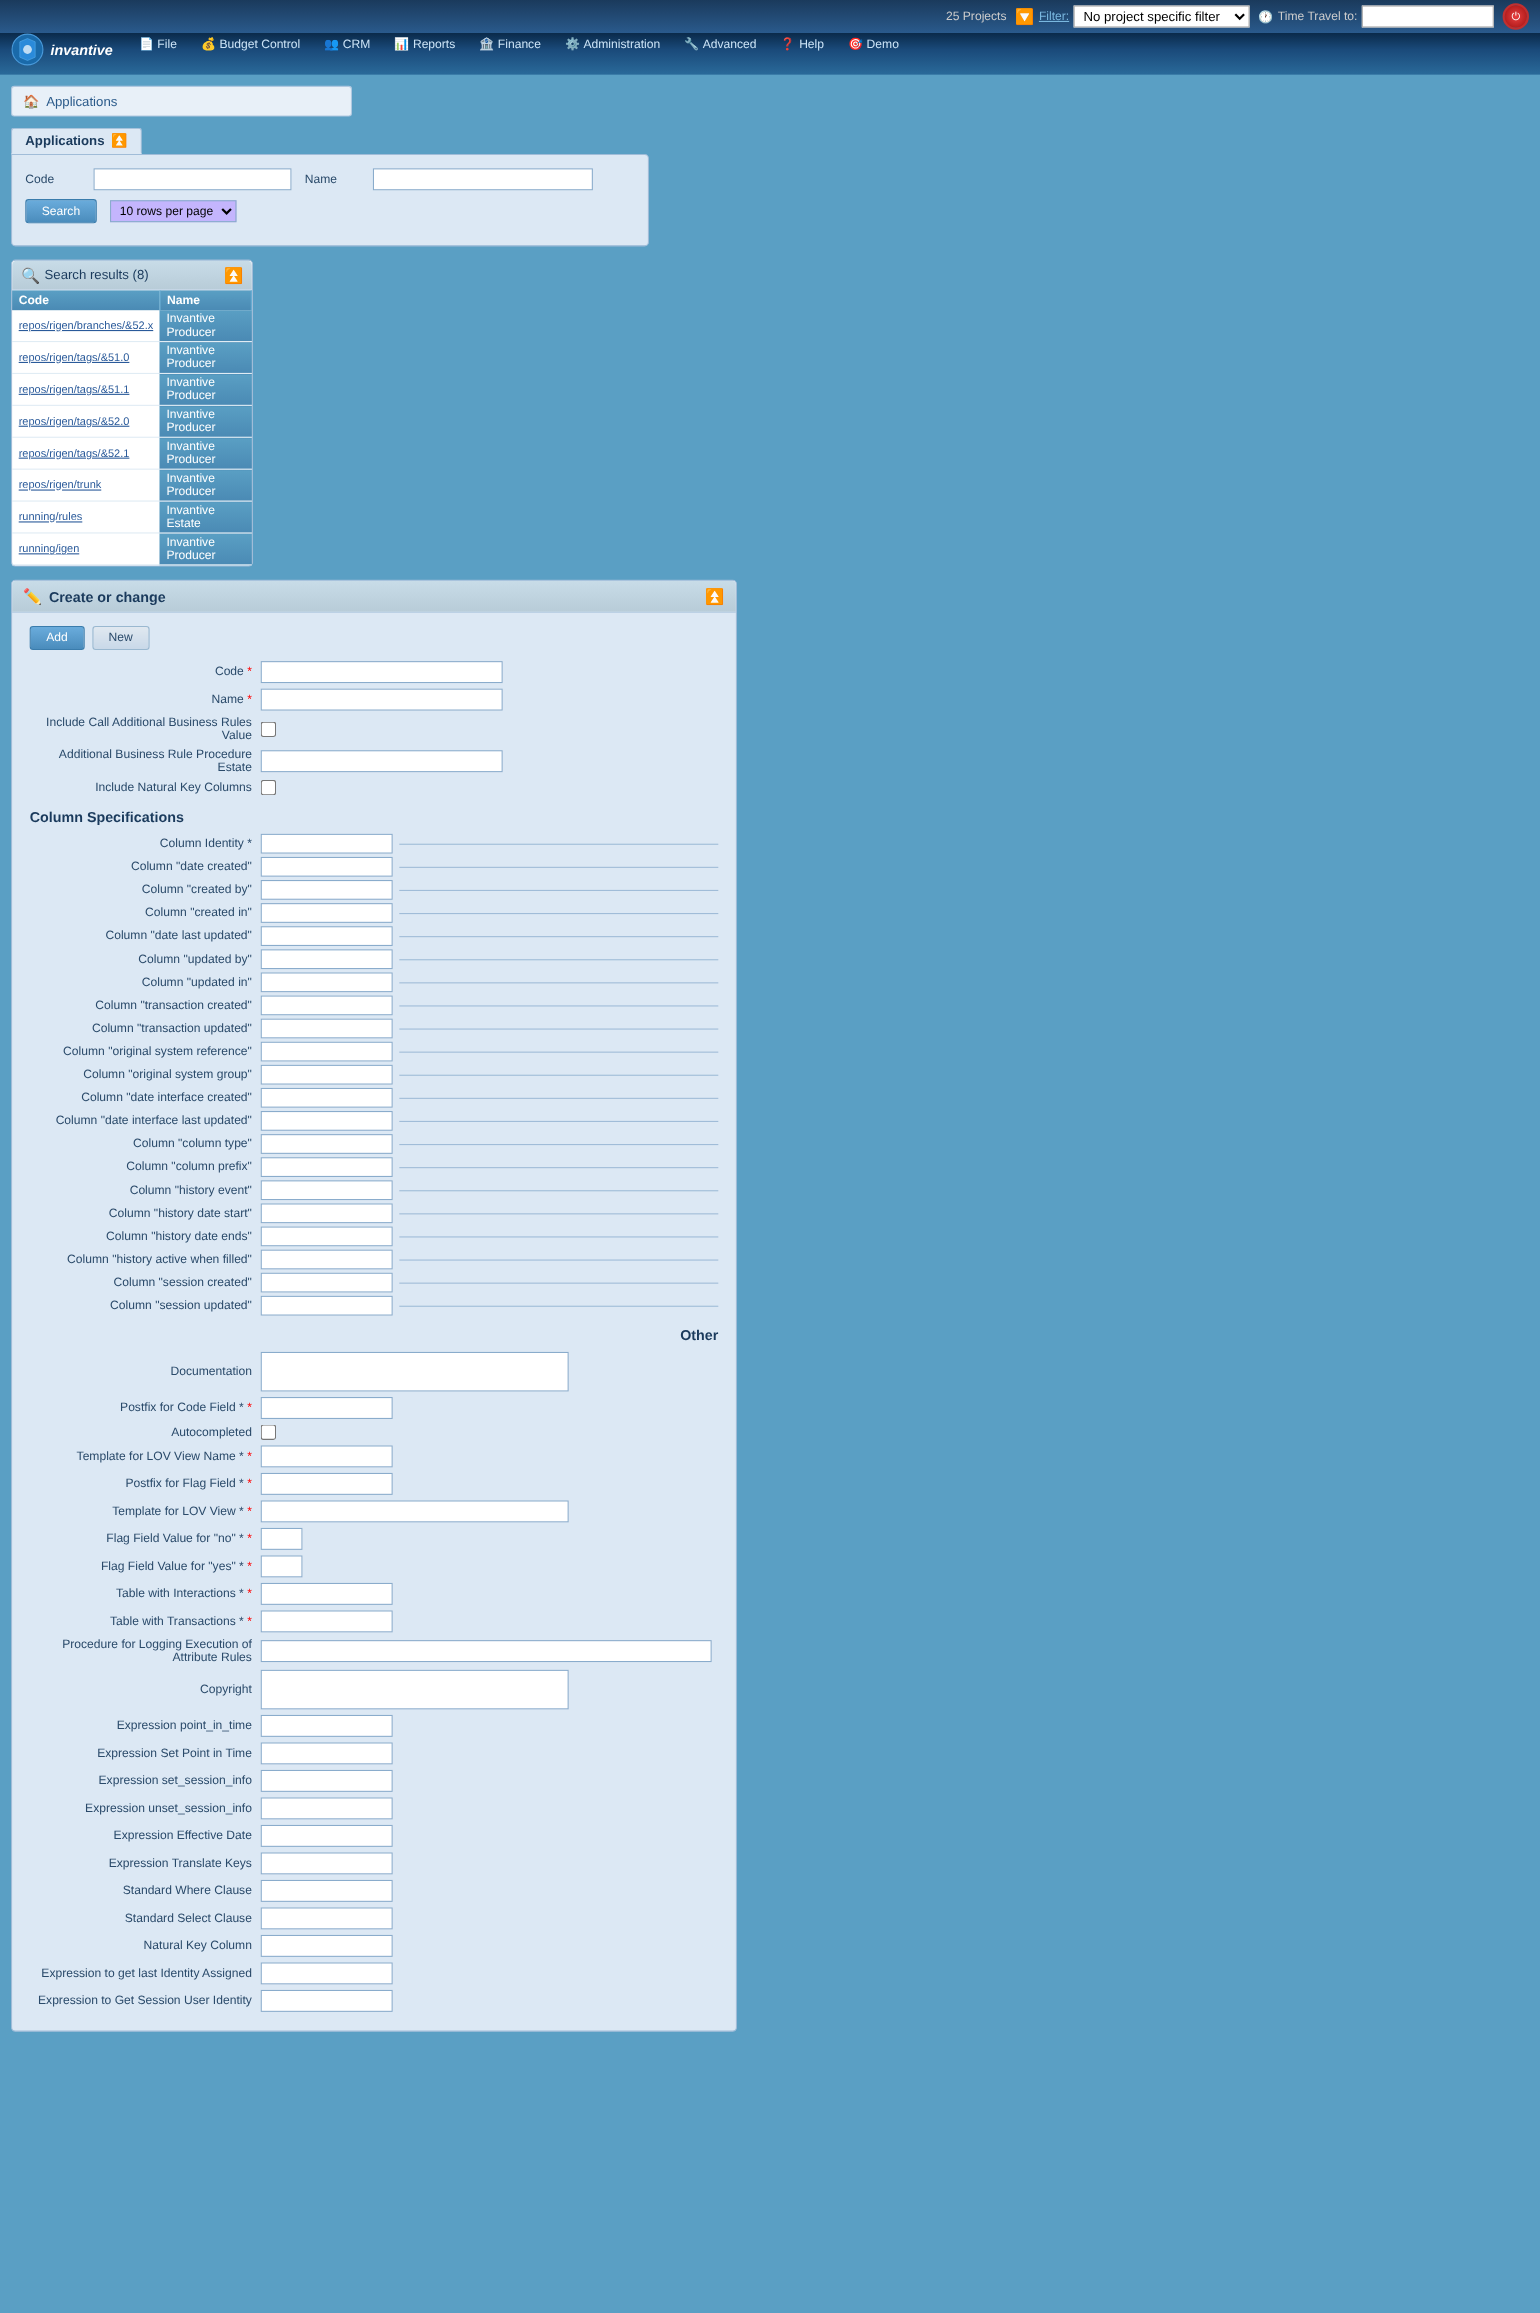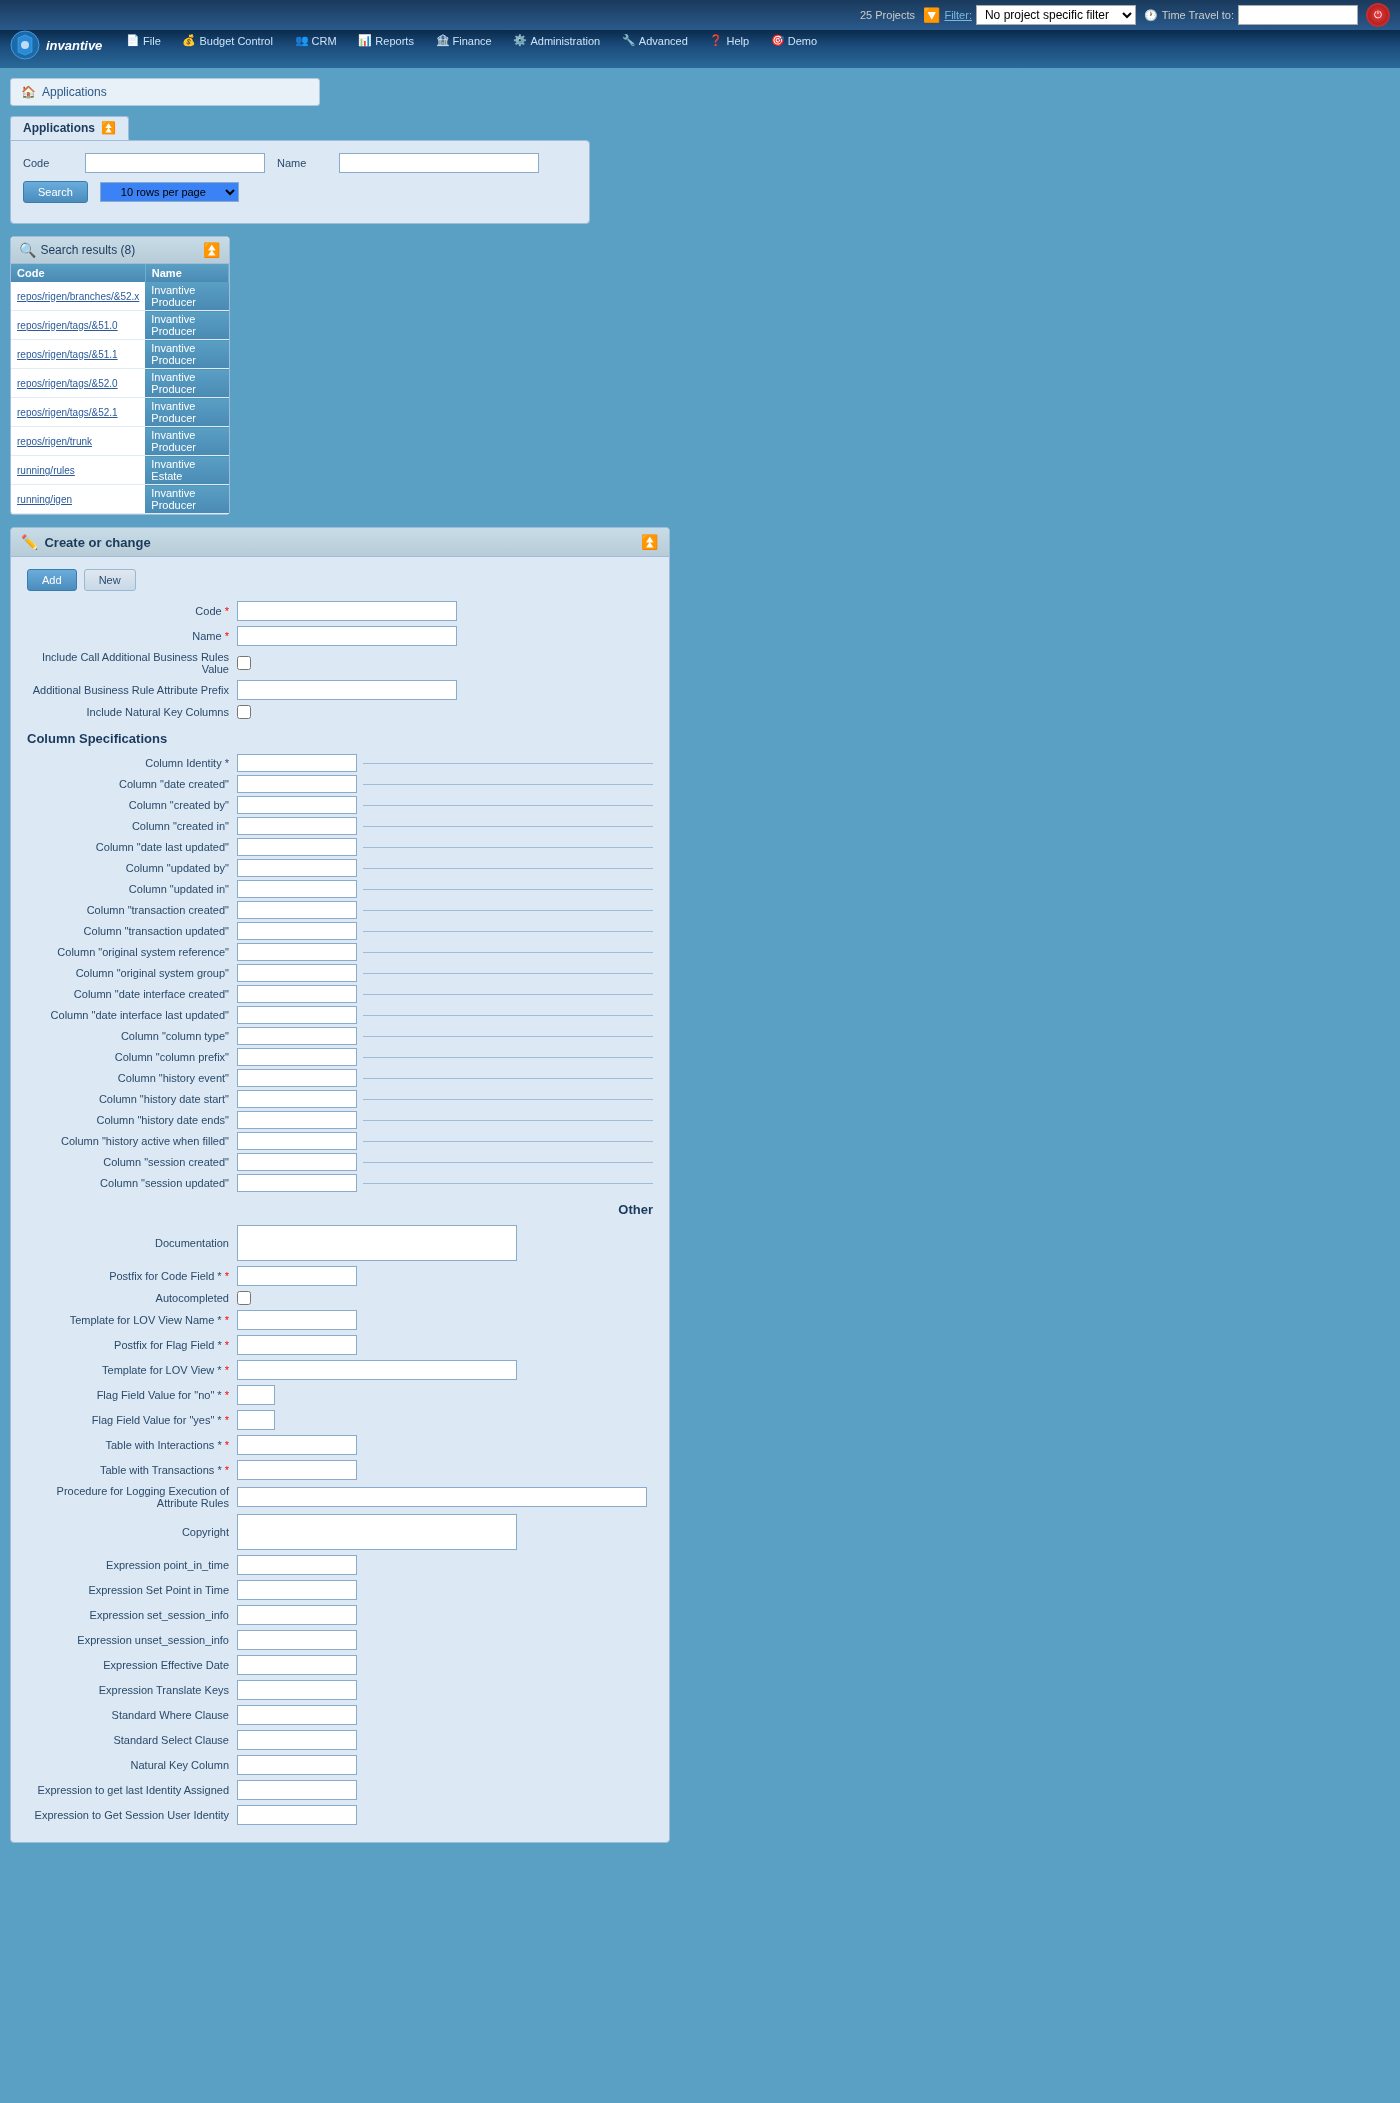--- a/index.html
+++ b/index.html
@@ -165,23 +165,23 @@
       border: 1px solid #3a7cac;
       color: white;
       padding: 3px 14px;
       font-size: 11px;
       cursor: pointer;
       border-radius: 3px;
       height: 22px;
     }
     .rows-select {
       border: 1px solid #8aaccc;
-      background: #3b82f6;
-      font-size: 11px;
-      padding: 1px 16px;
+      background: #c4b5fd;
+      font-size: 11px;
+      padding: 1px 4px;
       height: 20px;
     }
 
     
     .results-panel {
       background: white;
       border: 1px solid #a0bcd8;
       border-radius: 4px;
       width: 220px;
       margin-bottom: 12px;
@@ -530,21 +530,21 @@
       </div>
       <div class="detail-row">
         <div class="detail-label required">Name</div>
         <input type="text" class="detail-input" style="">
       </div>
       <div class="detail-row">
         <div class="detail-label">Include Call Additional Business Rules Value</div>
         <input type="checkbox" class="detail-checkbox" style="">
       </div>
       <div class="detail-row">
-        <div class="detail-label">Additional Business Rule Attribute Prefix</div>
+        <div class="detail-label">Additional Business Rule Procedure Estate</div>
         <input type="text" class="detail-input" style="">
       </div>
       <div class="detail-row">
         <div class="detail-label">Include Natural Key Columns</div>
         <input type="checkbox" class="detail-checkbox" style="">
       </div>
 
       <div class="section-header">Column Specifications</div>
 
       <div id="column-specs-container">

